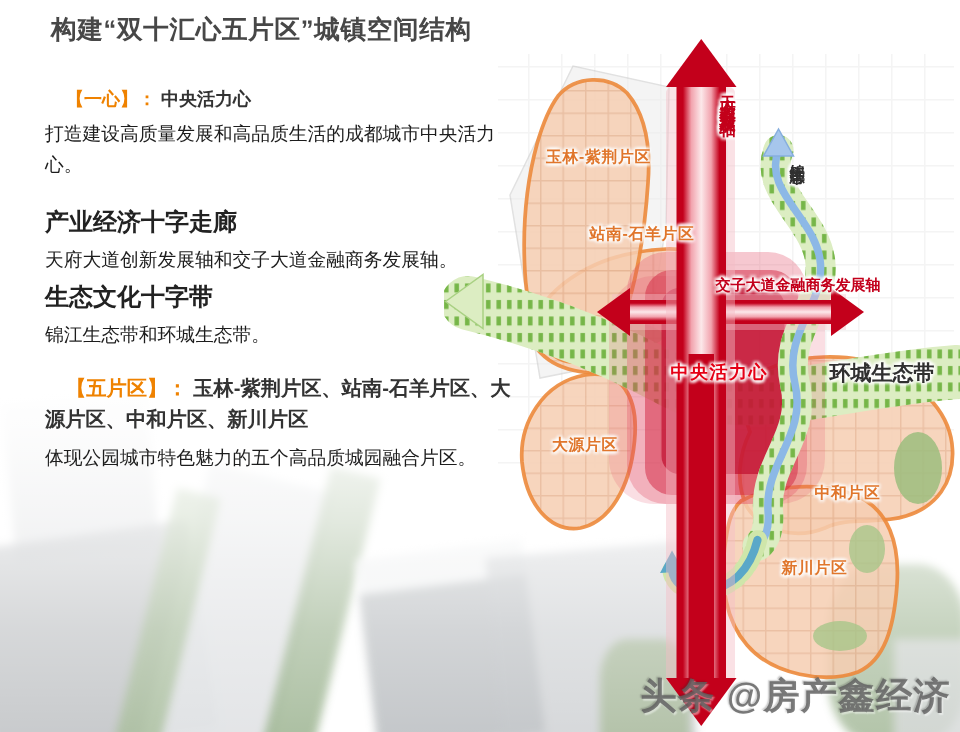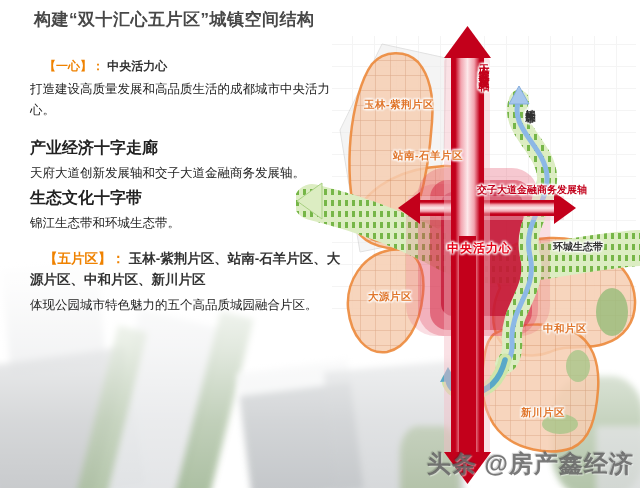--- a/index.html
+++ b/index.html
@@ -171,21 +171,21 @@
     <rect x="451" y="50" width="33" height="404" fill="url(#ribV)"></rect>
     <rect x="459" y="236" width="17" height="216" fill="#c3001b"></rect>
     <polygon points="467.5,26 444,58 491,58" fill="#c3001b"></polygon>
     <polygon points="467.5,484 444,452 491,452" fill="#c3001b"></polygon>
   </svg>
 
   <div class="maplbl vtext lbl-axis" style="left:476px;top:55px;font-size:11px;letter-spacing:2px;">天府大道创新发展轴</div>
   <div class="maplbl vtext lbl-eco" style="left:523px;top:101px;font-size:10px;letter-spacing:1px;">锦江生态带</div>
   <div class="maplbl lbl-axis" style="left:477px;top:183px;font-size:10px;">交子大道金融商务发展轴</div>
   <div class="maplbl" style="left:447px;top:240px;font-size:12px;color:#e50015;letter-spacing:1px;">中央活力心</div>
-  <div class="maplbl lbl-eco" style="left:553px;top:240px;font-size:10px;">环城生态带</div>
+  <div class="maplbl lbl-eco" style="left:553px;top:240px;font-size:14px;">环城生态带</div>
   <div class="maplbl lbl-district" style="left:364px;top:98px;">玉林-紫荆片区</div>
   <div class="maplbl lbl-district" style="left:393px;top:149px;">站南-石羊片区</div>
   <div class="maplbl lbl-district" style="left:368px;top:290px;">大源片区</div>
   <div class="maplbl lbl-district" style="left:543px;top:322px;">中和片区</div>
-  <div class="maplbl lbl-district" style="left:521px;top:406px;">新川片区</div>
+  <div class="maplbl lbl-district" style="left:521px;top:372px;">新川片区</div>
 
   <div class="wm">头条 @房产鑫经济</div>
 </div>
 
 </body></html>

